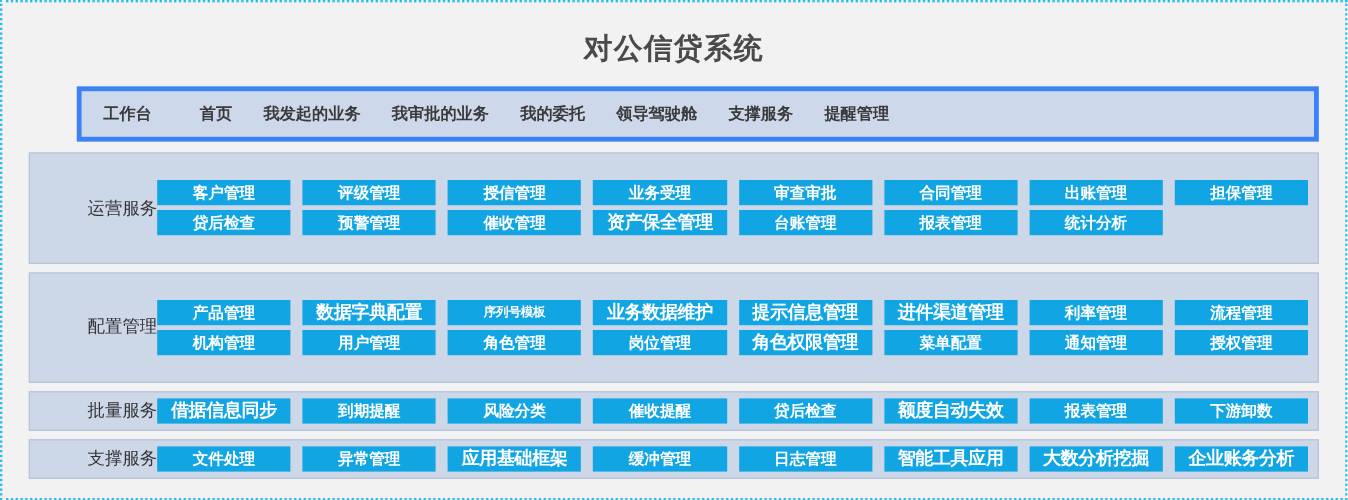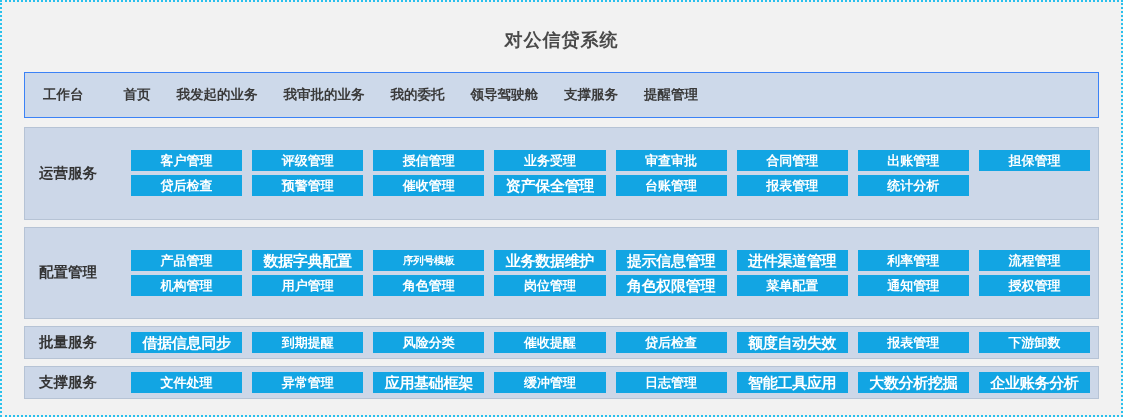--- a/index.html
+++ b/index.html
@@ -36,37 +36,38 @@
 
   
   .title-bar {
     height: 64px;
     display: flex;
     align-items: center;
     justify-content: center;
     flex: 0 0 auto;
   }
   .title-text {
-    font-size: 18px;
+    font-size: 24px;
     font-weight: bold;
     color: #4a4a4a;
     letter-spacing: 1px;
   }
 
   
   .nav-bar {
     flex: 0 0 auto;
     height: 46px;
     background: #cdd9ea;
-    border: 1px solid #3b82f6;
+    border: 4px solid #3b82f6;
     box-sizing: border-box;
     display: flex;
     align-items: center;
     padding-left: 18px;
     margin-bottom: 9px;
+    margin-left: 40px;
   }
   .nav-item {
     font-size: 13.5px;
     color: #3a3a3a;
     font-weight: bold;
     margin-right: 26px;
     white-space: nowrap;
     cursor: pointer;
   }
   .nav-item:first-child { margin-right: 40px; }
@@ -87,24 +88,24 @@
     align-items: center;
     padding: 5px 8px 5px 10px;
     flex: 0 0 auto;
   }
   .section.two-row { flex: 1 1 auto; }
   .section.one-row { flex: 0 0 auto; }
 
   .section-label {
     flex: 0 0 92px;
     font-size: 14.5px;
-    font-weight: bold;
+    font-weight: normal;
     color: #333333;
     white-space: nowrap;
-    text-align: left;
+    text-align: right;
     padding-left: 4px;
   }
 
   .grid {
     flex: 1 1 auto;
     display: grid;
     grid-template-columns: repeat(8, 1fr);
     column-gap: 10px;
     row-gap: 4px;
   }

